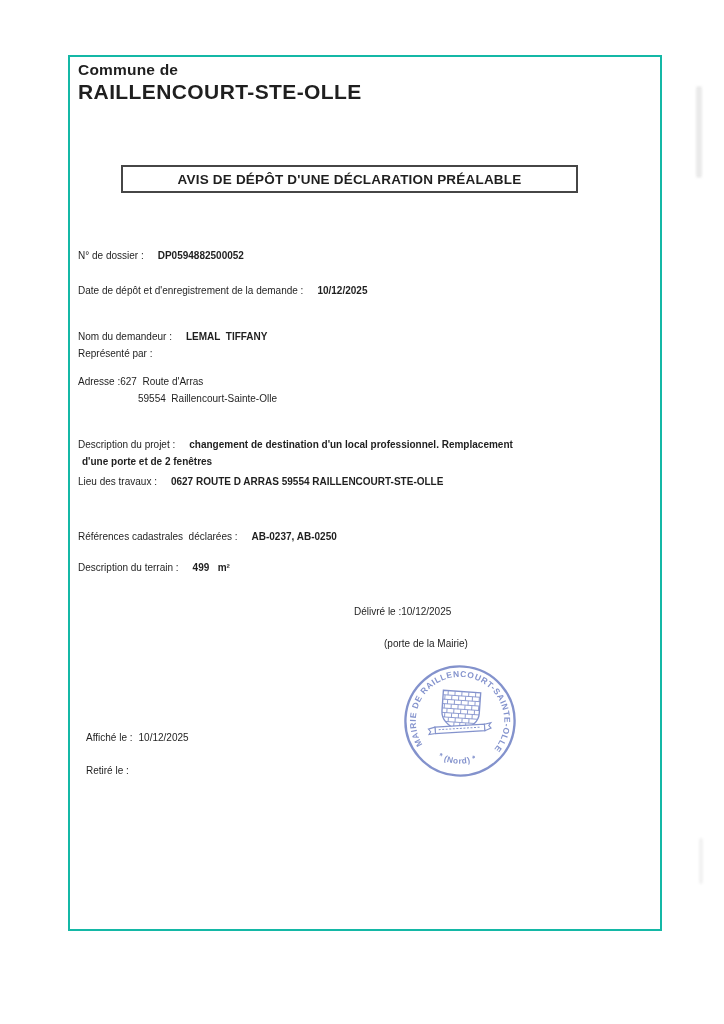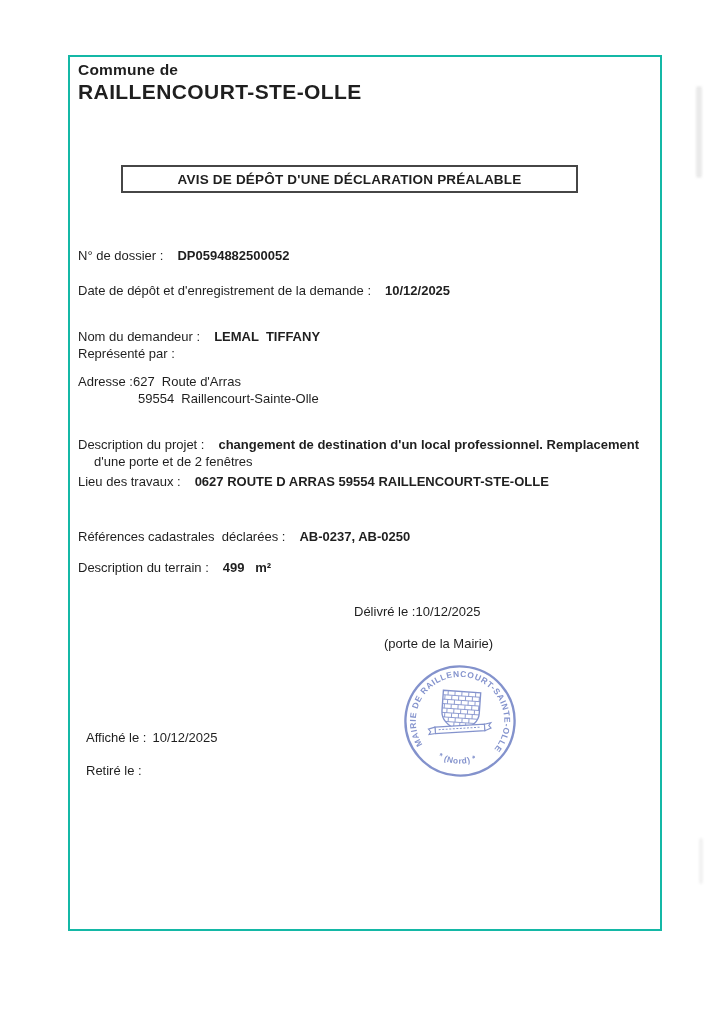--- a/index.html
+++ b/index.html
@@ -11,26 +11,26 @@
     position:absolute;left:68px;top:55px;width:590px;height:872px;
     border:2px solid #14b8a6;background:#ffffff;
   }
   .commune-l1{position:absolute;left:8px;top:4px;font-size:15.5px;font-weight:700;letter-spacing:.2px;white-space:pre;}
   .commune-l2{position:absolute;left:8px;top:23px;font-size:21px;font-weight:700;letter-spacing:.4px;white-space:pre;}
   .title-box{
     position:absolute;left:51px;top:108px;width:453px;height:24px;
     border:2px solid #464646;display:flex;align-items:center;justify-content:center;
   }
   .title-box span{font-size:13.5px;font-weight:700;letter-spacing:.2px;white-space:pre;}
-  .row{position:absolute;left:8px;font-size:13px;line-height:17px;white-space:pre;}
+  .row{position:absolute;left:8px;font-size:10px;line-height:17px;white-space:pre;}
   .lbl{font-weight:400;}
   .val{font-weight:700;margin-left:14px;}
   .val-n{font-weight:400;}
   .desc{width:586px;}
-  .desc .d2{font-weight:400;margin-left:16px;}
+  .desc .d2{font-weight:700;margin-left:4px;}
   .stamp{position:absolute;left:331px;top:605px;width:118px;height:118px;}
   .artifact{position:absolute;background:#d9d9d9;border-radius:3px;filter:blur(1.2px);}
   .artifact.a1{left:696px;top:86px;width:6px;height:92px;opacity:.55;}
   .artifact.a2{left:699px;top:838px;width:4px;height:46px;opacity:.35;}
 </style>
 </head>
 <body>
 
 <div class="page">
   <div class="doc-border">

